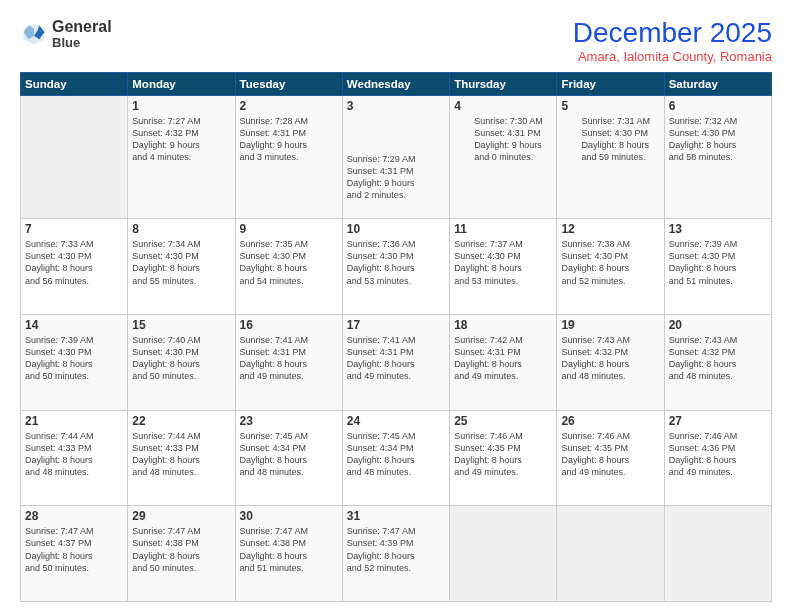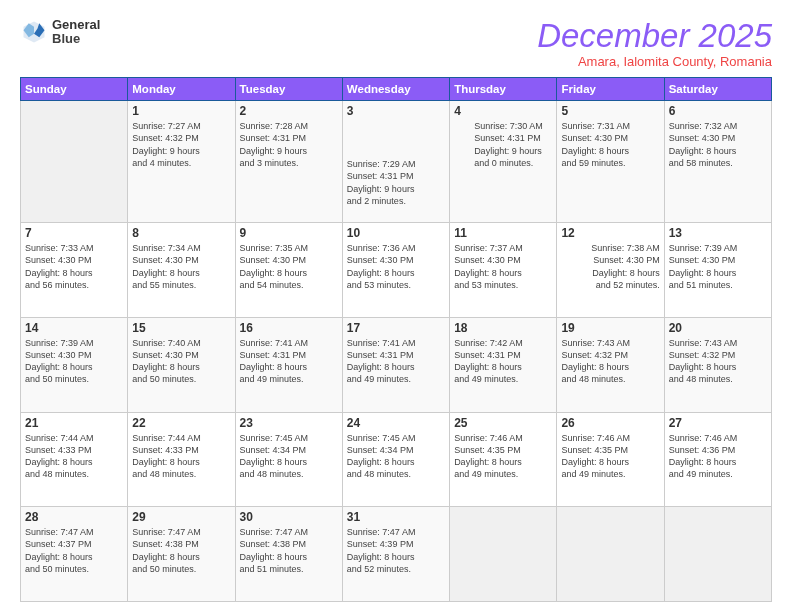--- a/index.html
+++ b/index.html
@@ -27,56 +27,55 @@
       display: flex;
       align-items: center;
       gap: 4px;
     }
     .logo-text {
       display: flex;
       flex-direction: column;
       line-height: 1.1;
     }
     .logo-general {
-      font-size: 13px;
+      font-size: 16px;
       font-weight: bold;
       color: #333;
     }
     .logo-blue {
       font-size: 13px;
       font-weight: bold;
       color: #404040;
     }
     .logo-icon {
       width: 28px;
       height: 28px;
     }
     .title-section {
       text-align: right;
     }
     .month-title {
-      font-size: 33px;
+      font-size: 28px;
       font-weight: 300;
-      color: #8b5cf6;
+      color: #1d4ed8;
       line-height: 1.1;
-      font-style: italic;
     }
     .subtitle {
       font-size: 13px;
       color: #ef4444;
     }
     .calendar {
       flex: 1;
       border: 1px solid #ccc;
       border-collapse: collapse;
       width: 100%;
       table-layout: fixed;
     }
     .calendar th {
-      background: #8b5cf6;
+      background: #0c4a6e;
       color: #fff;
       font-size: 11.5px;
       font-weight: bold;
       padding: 5px 4px;
       text-align: left;
       border: 1px solid #1a5a9a;
     }
     .calendar td {
       vertical-align: top;
       border: 1px solid #ccc;
@@ -168,21 +167,21 @@
           </td>
           <td>
             <span class="day-number">4</span>
             <div class="day-info" style="white-space: pre-line; margin-left: 20px;">Sunrise: 7:30 AM
 Sunset: 4:31 PM
 Daylight: 9 hours
 and 0 minutes.</div>
           </td>
           <td>
             <span class="day-number">5</span>
-            <div class="day-info" style="white-space: pre-line;">Sunrise: 7:31 AM
+            <div class="day-info" style="white-space: pre-line; margin-left: 20px;">Sunrise: 7:31 AM
 Sunset: 4:30 PM
 Daylight: 8 hours
 and 59 minutes.</div>
           </td>
           <td>
             <span class="day-number">6</span>
             <div class="day-info" style="white-space: pre-line;">Sunrise: 7:32 AM
 Sunset: 4:30 PM
 Daylight: 8 hours
 and 58 minutes.</div>
@@ -219,21 +218,21 @@
           </td>
           <td>
             <span class="day-number">11</span>
             <div class="day-info" style="white-space: pre-line;">Sunrise: 7:37 AM
 Sunset: 4:30 PM
 Daylight: 8 hours
 and 53 minutes.</div>
           </td>
           <td>
             <span class="day-number">12</span>
-            <div class="day-info" style="white-space: pre-line; text-align: right;">Sunrise: 7:38 AM
+            <div class="day-info" style="white-space: pre-line;">Sunrise: 7:38 AM
 Sunset: 4:30 PM
 Daylight: 8 hours
 and 52 minutes.</div>
           </td>
           <td>
             <span class="day-number">13</span>
             <div class="day-info" style="white-space: pre-line;">Sunrise: 7:39 AM
 Sunset: 4:30 PM
 Daylight: 8 hours
 and 51 minutes.</div>

